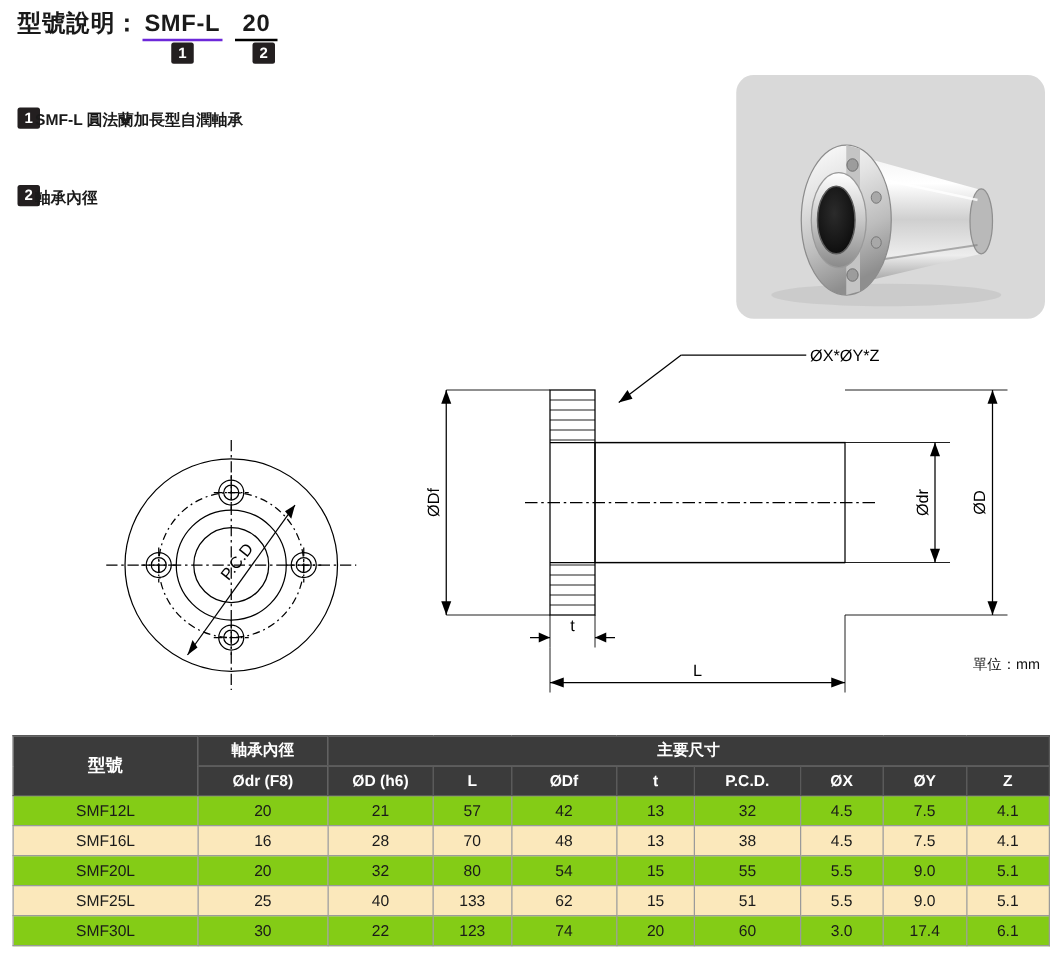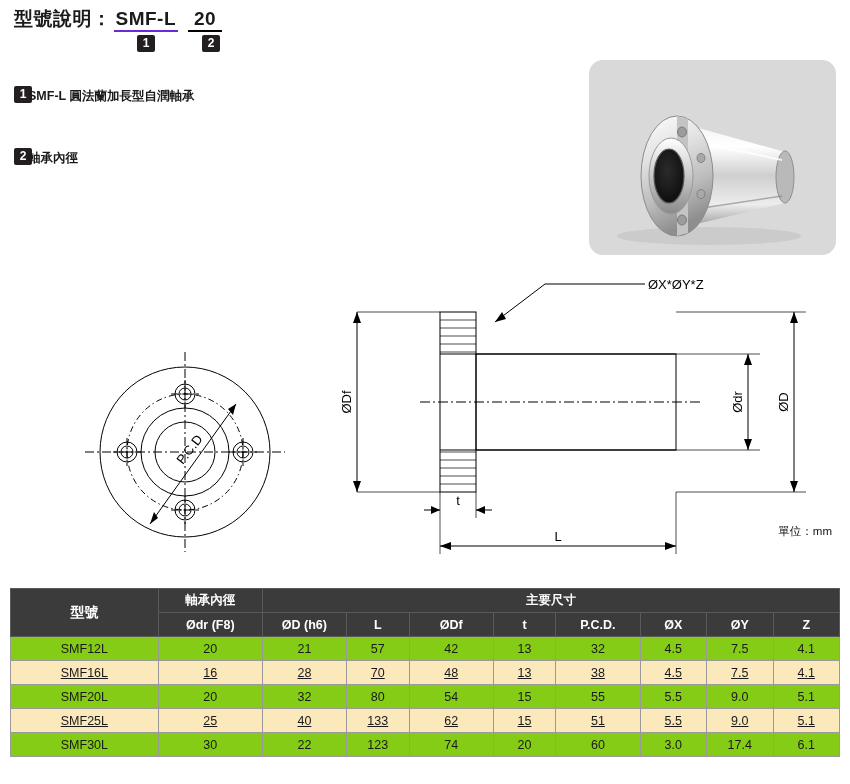--- a/index.html
+++ b/index.html
@@ -134,21 +134,20 @@
   }
   .spec-table thead th.model-head {
     font-size: 14px;
   }
   .spec-table tbody td {
     background: #84cc16;
     color: #1a1a1a;
   }
   .spec-table tbody tr.alt td {
     background: #fbe8bb;
-    text-decoration: underline;
   }
   .col-model { width: 148px; }
   .col-dr    { width: 104px; }
   .col-d     { width: 84px; }
   .col-l     { width: 62px; }
   .col-df    { width: 84px; }
   .col-t     { width: 62px; }
   .col-pcd   { width: 84px; }
   .col-x     { width: 66px; }
   .col-y     { width: 66px; }

